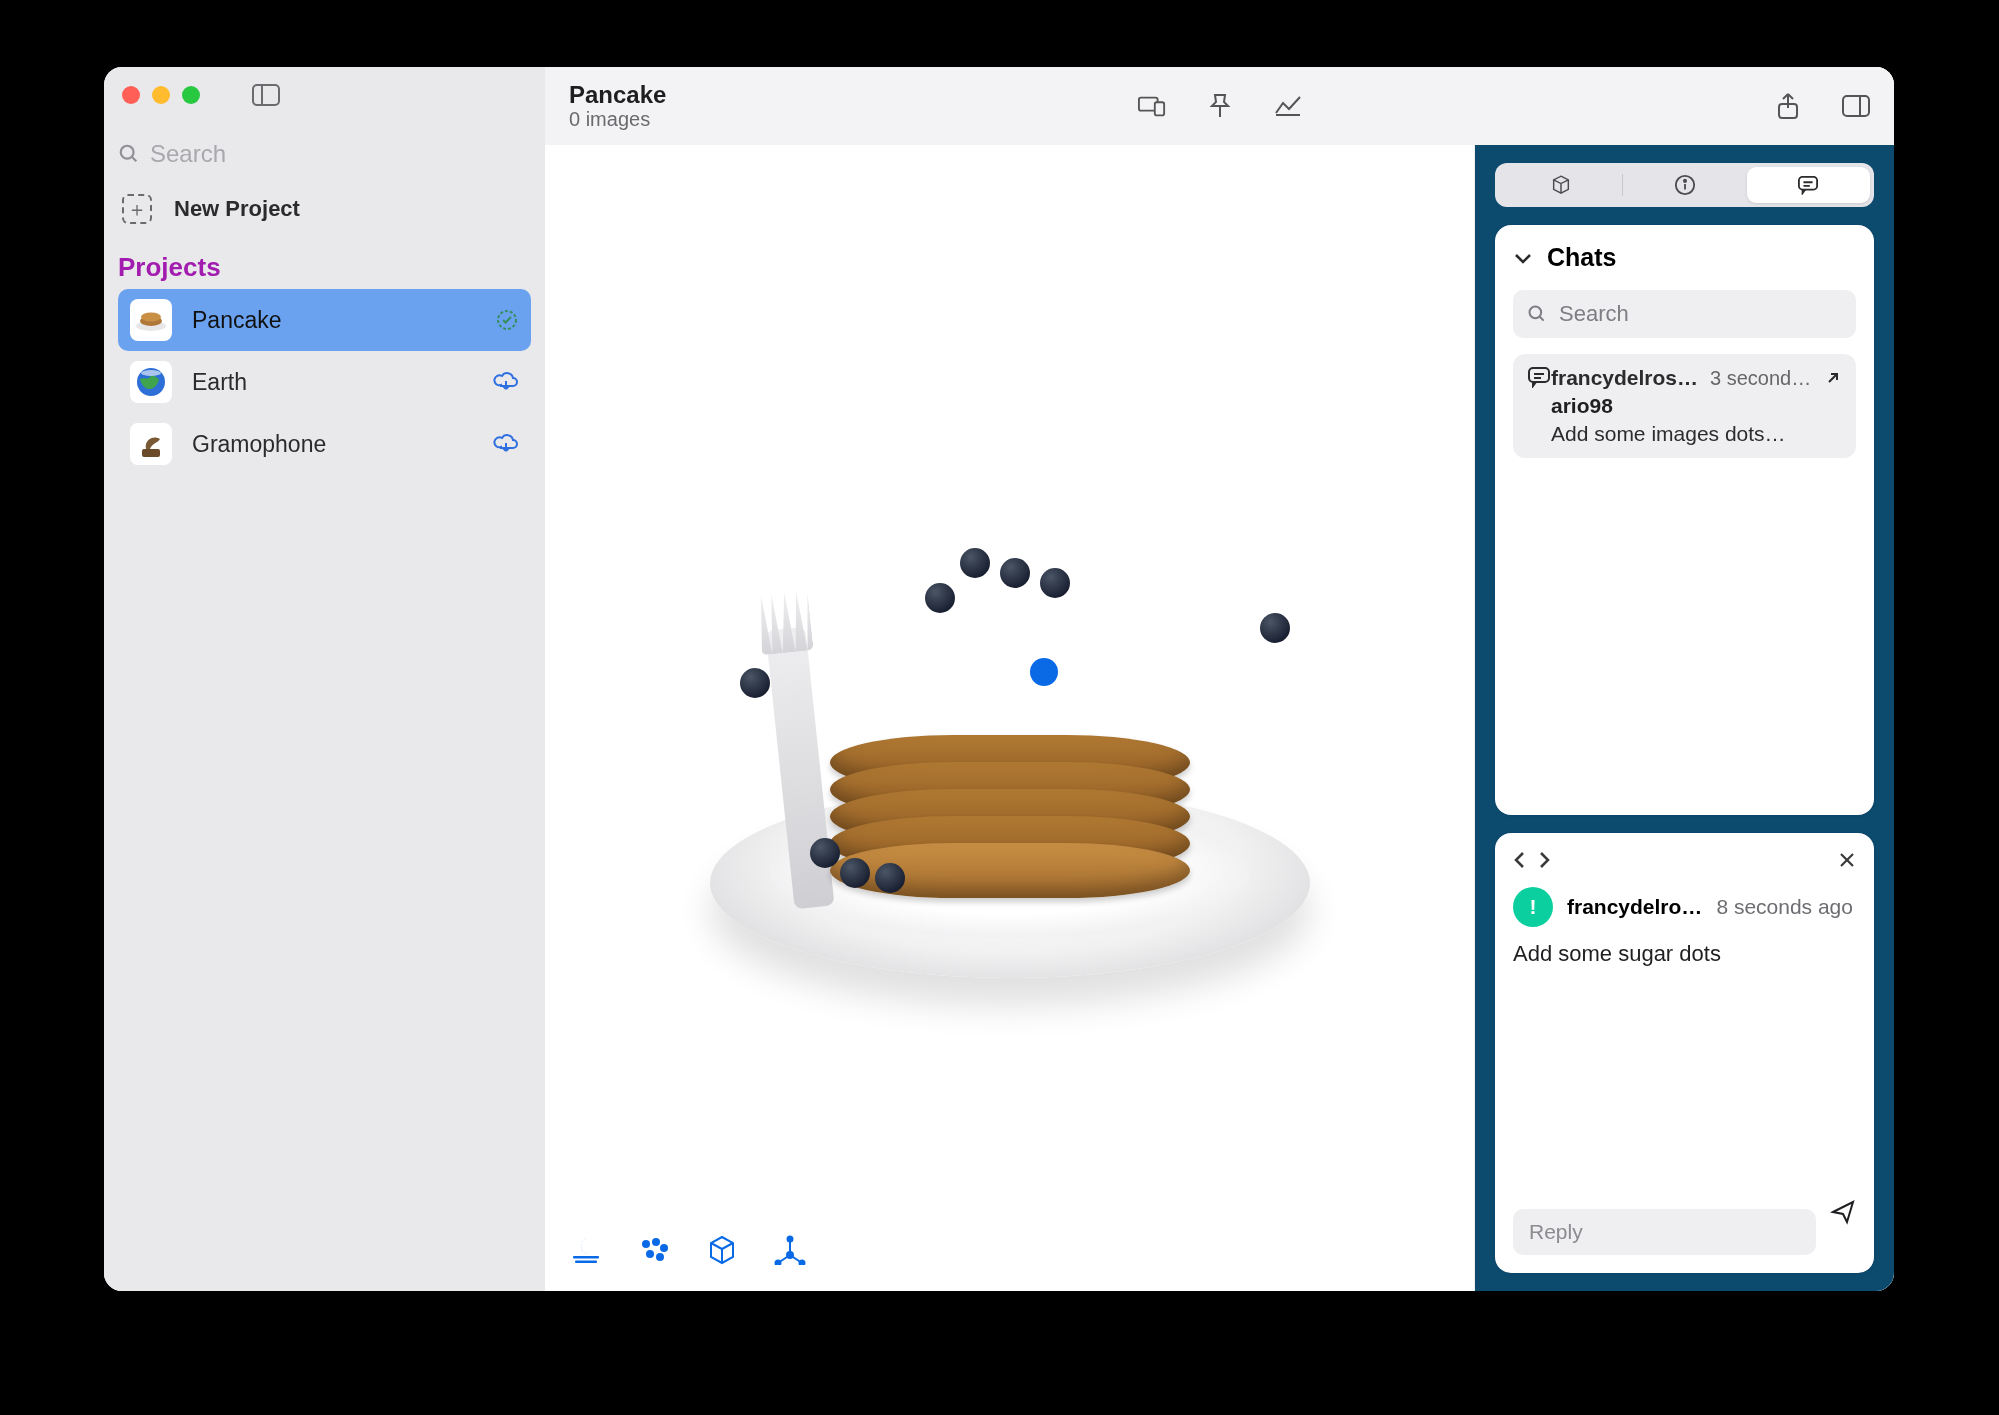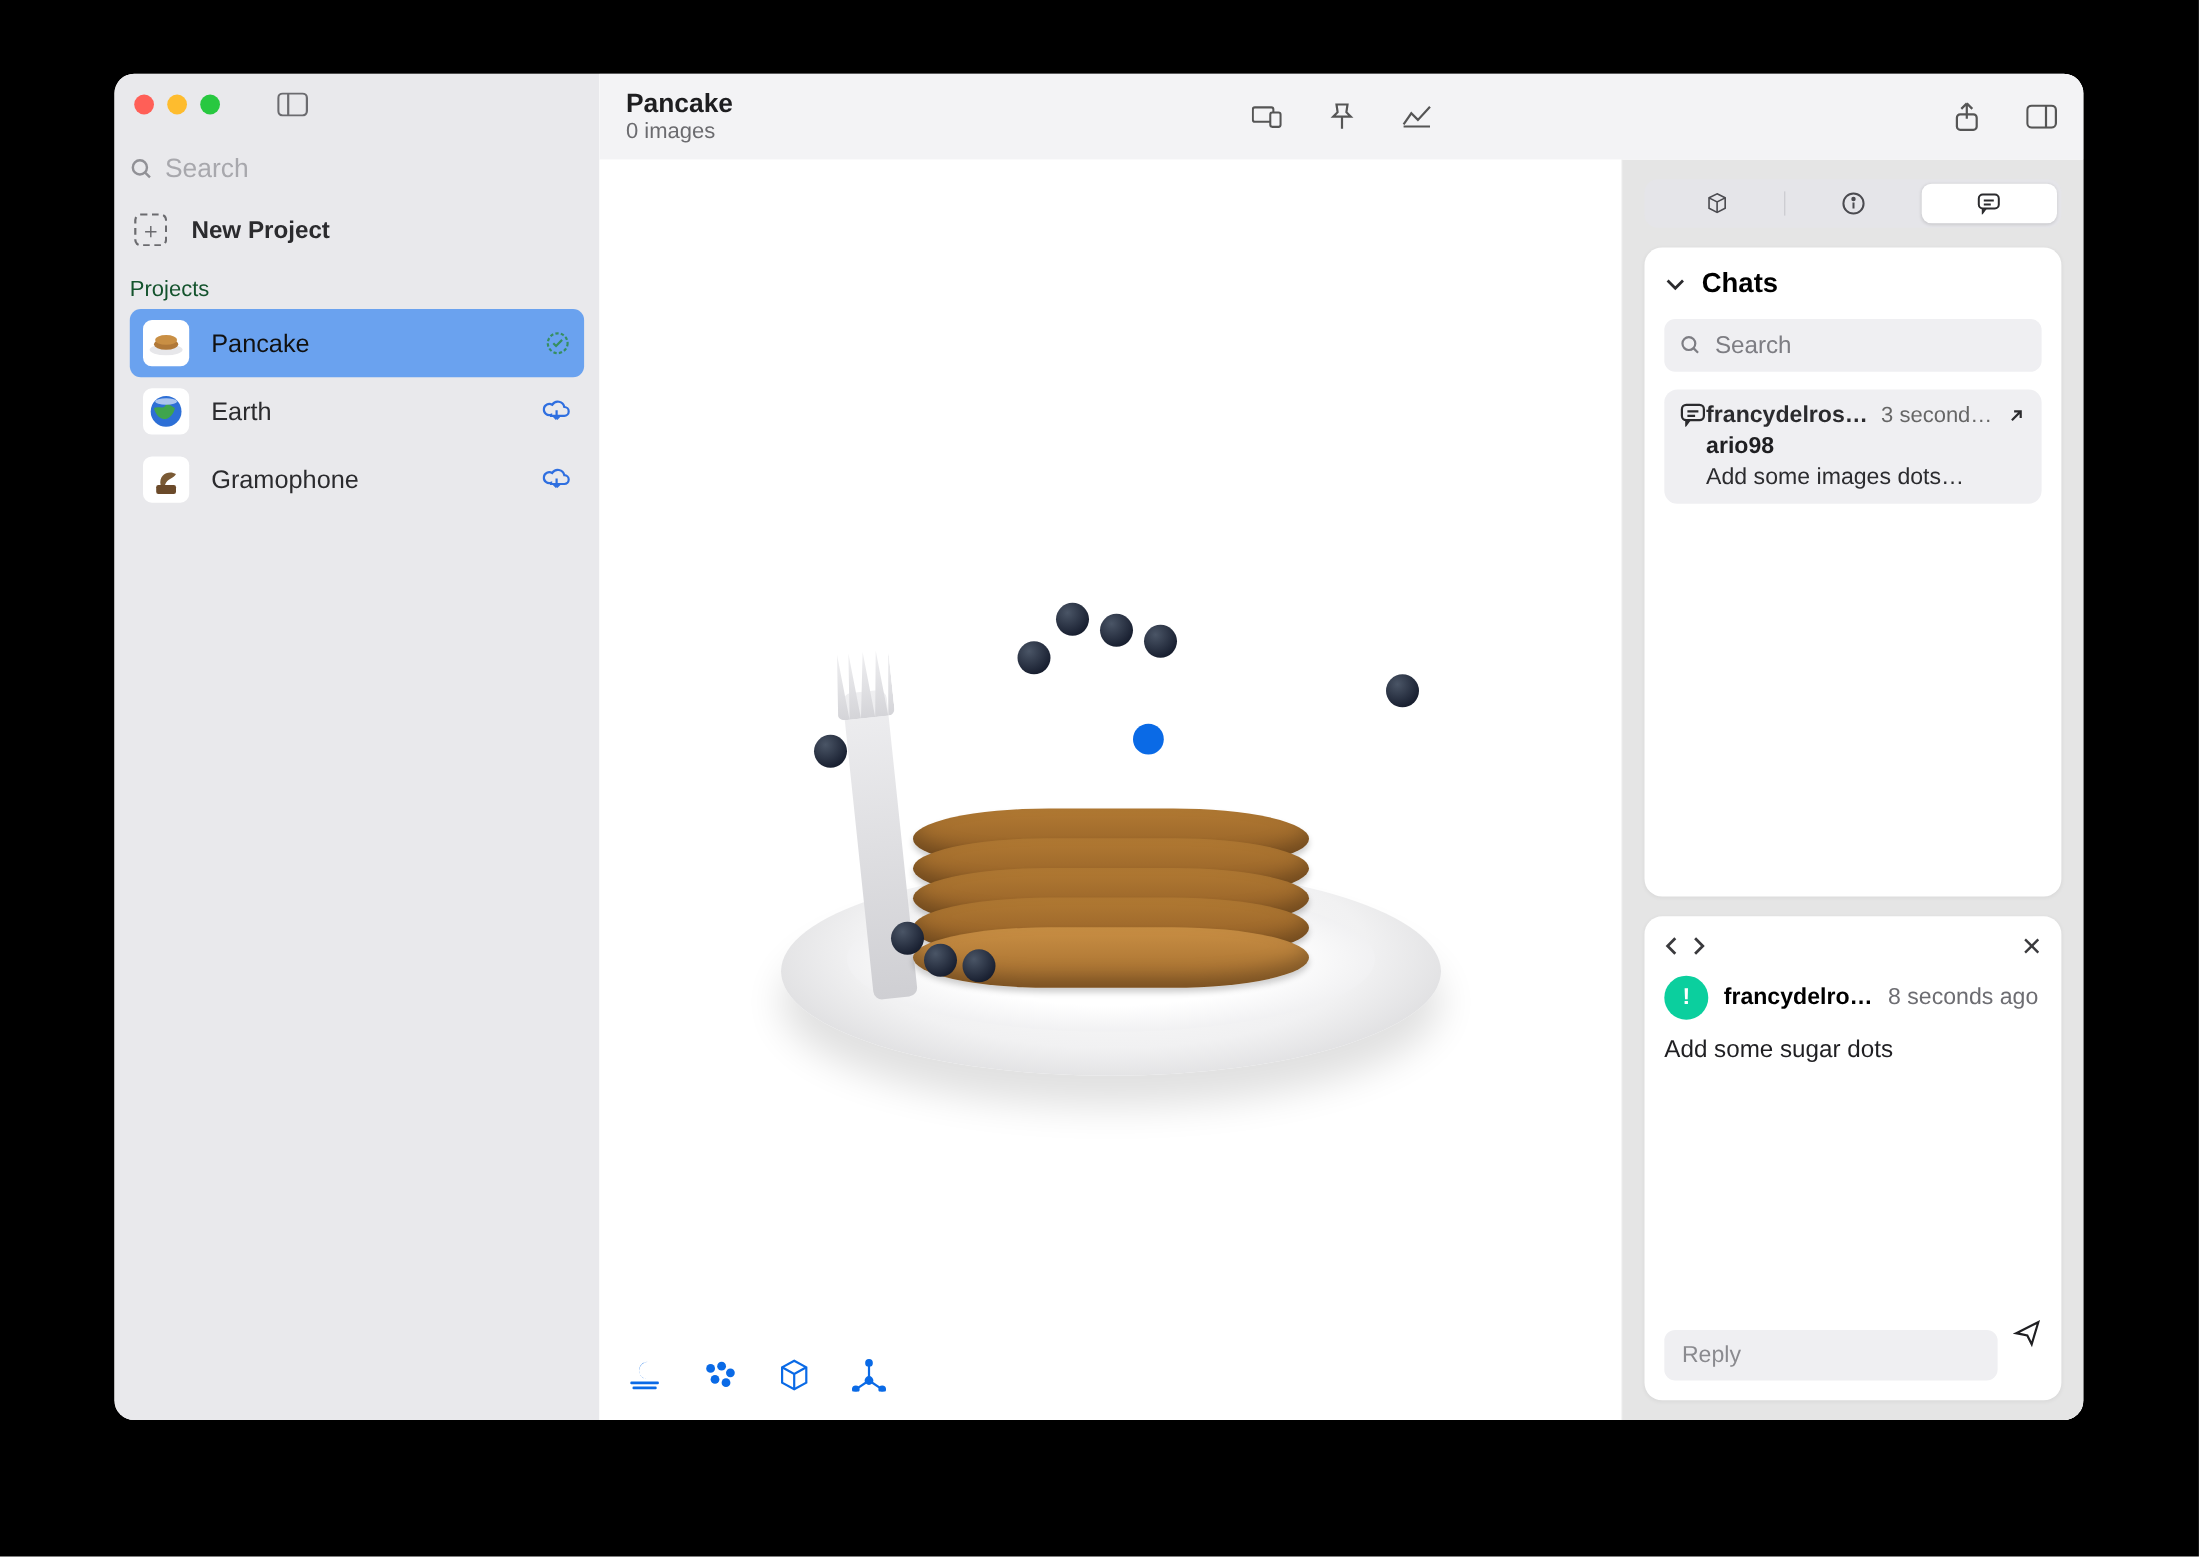--- a/index.html
+++ b/index.html
@@ -69,23 +69,23 @@
     width: 30px; height: 30px;
     border: 2px dashed #6b6b6f;
     border-radius: 6px;
     display: flex; align-items: center; justify-content: center;
     color: #6b6b6f;
     font-size: 20px;
     font-weight: 400;
   }
   .section-label {
     margin: 10px 14px 6px 14px;
-    color: #14532d;
-    font-size: 20px;
-    font-weight: 400;
+    color: #a21caf;
+    font-size: 26px;
+    font-weight: 700;
   }
   .proj-list { padding: 0 14px; }
   .proj-item {
     display: flex;
     align-items: center;
     height: 62px;
     border-radius: 10px;
     padding: 0 12px;
     gap: 20px;
     font-size: 23px;
@@ -205,21 +205,21 @@
     position: absolute;
     left: 24px; bottom: 24px;
     display: flex; gap: 34px;
     color: #0a6ae6;
   }
   .viewer-tools .tb-icon { width:34px; height:34px;}
   
   .right-panel {
     width: 420px;
     border-left: 1px solid #eee;
-    background: #e5e5e5;
+    background: #0c4a6e;
     display: flex;
     flex-direction: column;
     padding: 18px 20px;
     gap: 18px;
   }
   .seg {
     background: #e5e5e9;
     border-radius: 12px;
     height: 44px;
     display: flex;

